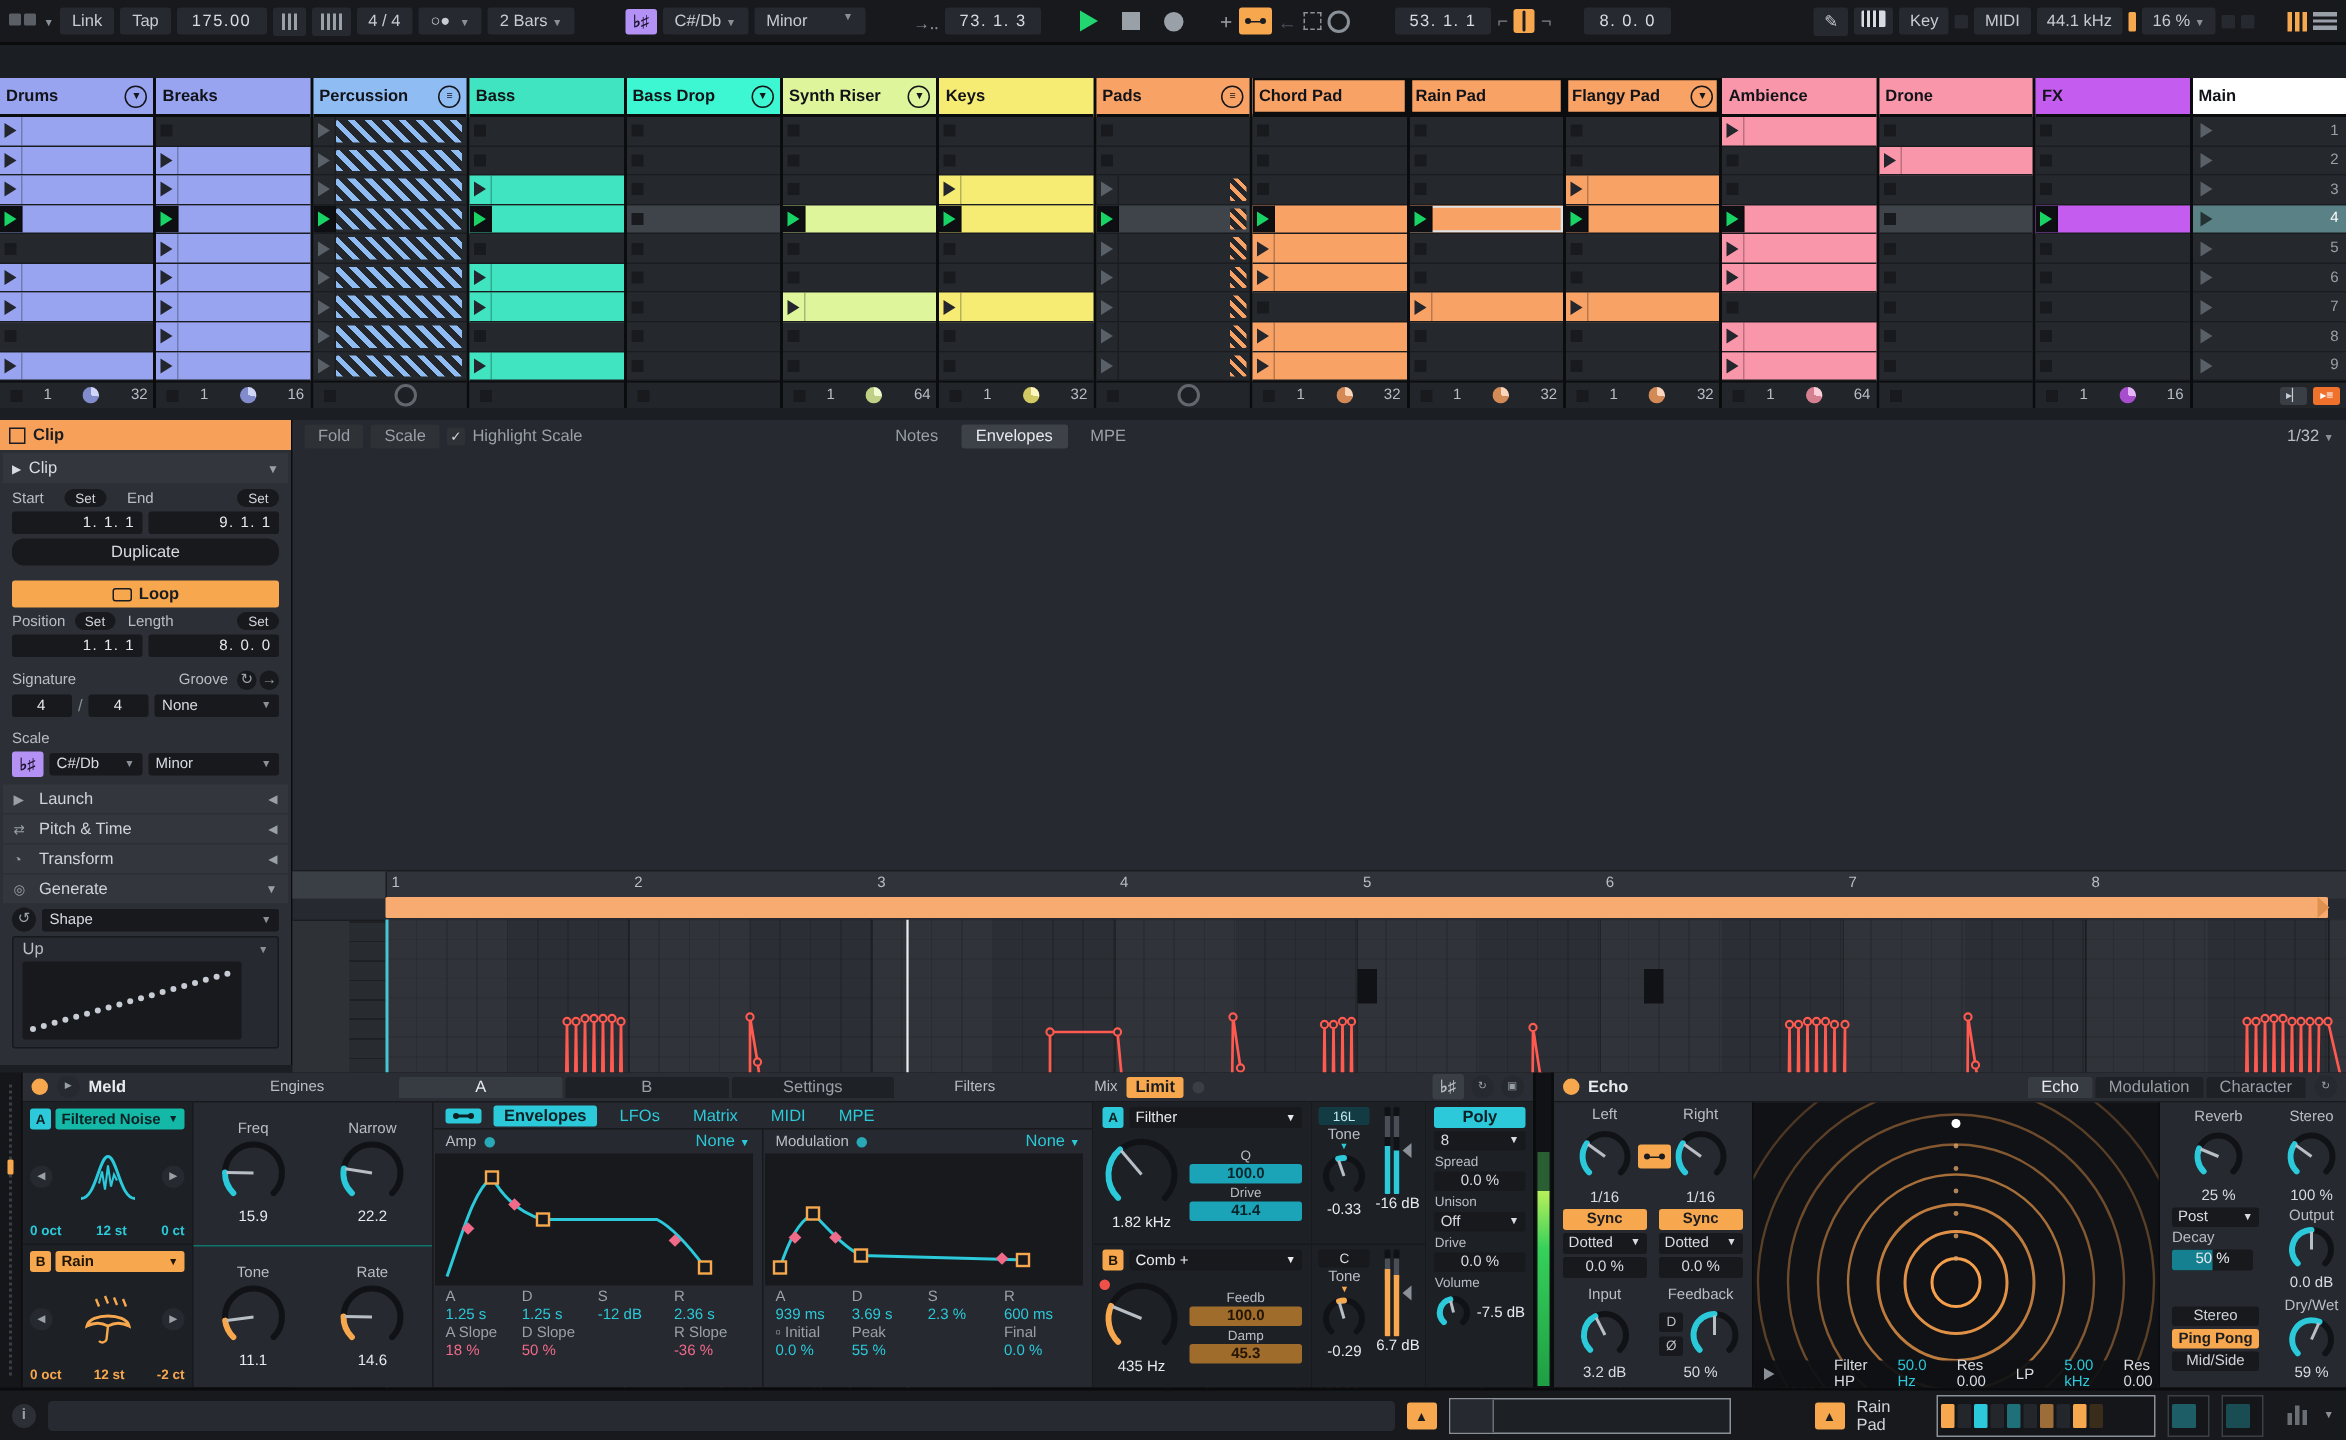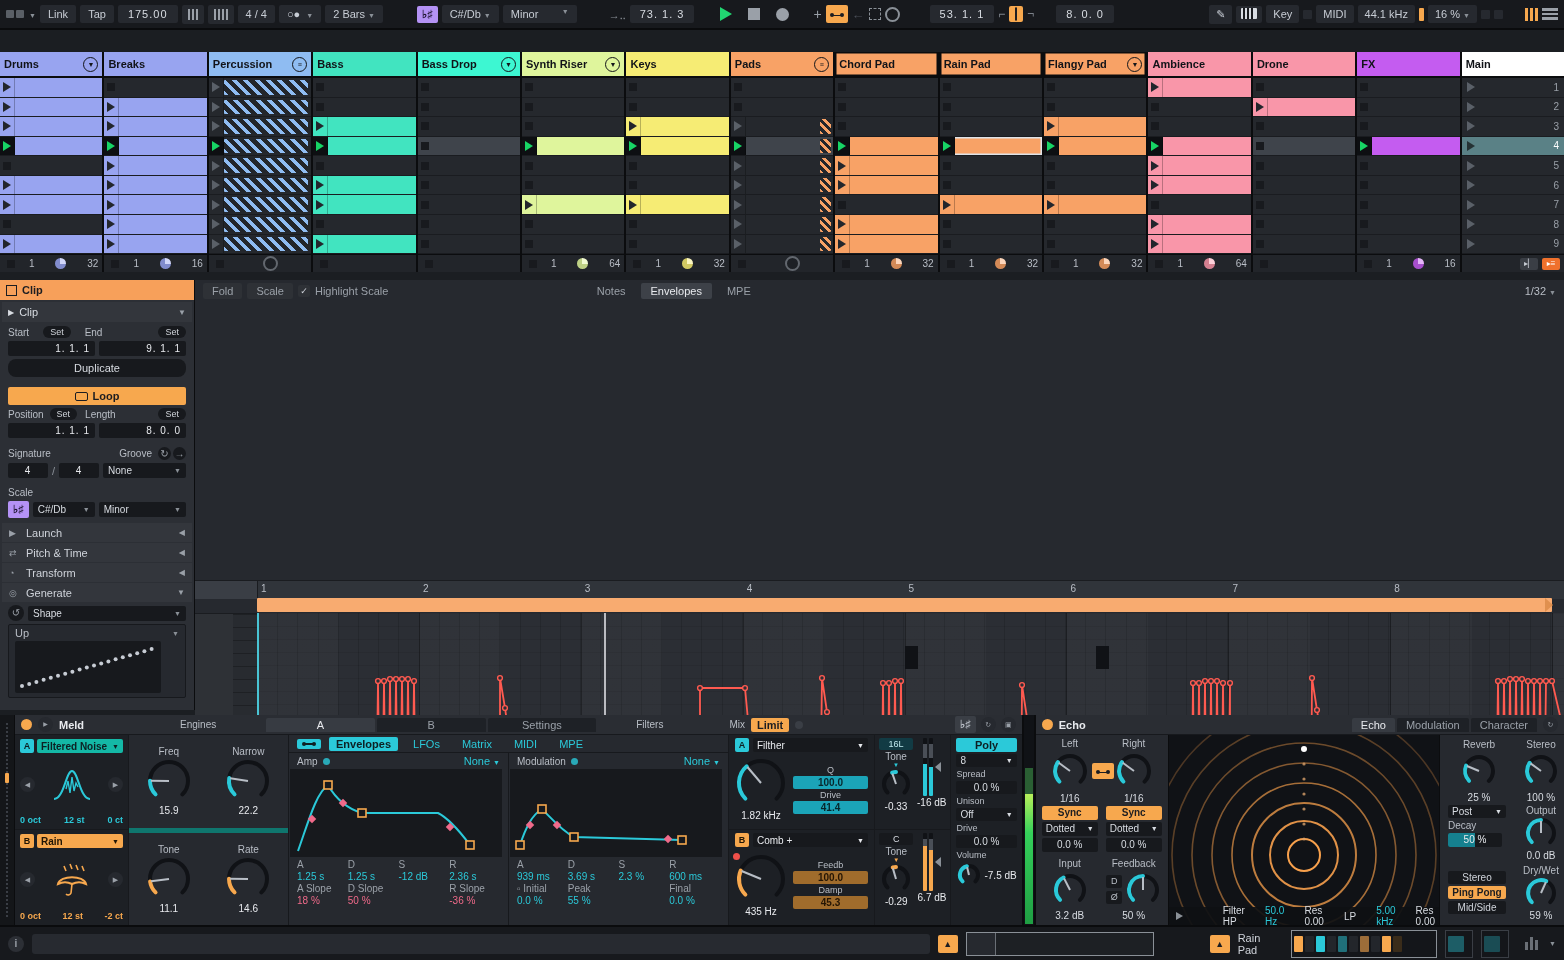--- a/index.html
+++ b/index.html
@@ -1432,21 +1432,21 @@
             </div>
             <div class="tunrow orangetx">
               <span>0 oct</span>
               <span>12 st</span>
               <span>-2 ct</span>
             </div>
           </div>
         </div>
 
         <div class="dcol" style="flex:0 0 160px;display:flex;flex-direction:column">
-          <div style="flex:1;display:flex;align-items:center;justify-content:space-around;border-bottom:5px solid #0f766e">
+          <div style="flex:1;display:flex;align-items:center;justify-content:space-around;border-bottom:1px solid #0f766e">
             <div class="kcell">
               <div class="klabel">Freq</div>
               <div class="knob" style="width: 46px; height: 46px; display: inline-block;"><svg width="46" height="46">
                     <path d="M9.6 36.4 A19 19 0 1 1 36.4 36.4" stroke="#101216" stroke-width="4" fill="none" stroke-linecap="round"></path>
                     <path d="M9.6 36.4 A19 19 0 0 1 4.0 22.7" stroke="#2bc9d9" stroke-width="4" fill="none" stroke-linecap="round"></path>
                     <line x1="23" y1="23" x2="5.0" y2="22.7" stroke="#b8bec6" stroke-width="2"></line>
                   </svg></div>
               <div class="kval" style="color:#e8eaee">15.9</div>
             </div>
             <div class="kcell">

